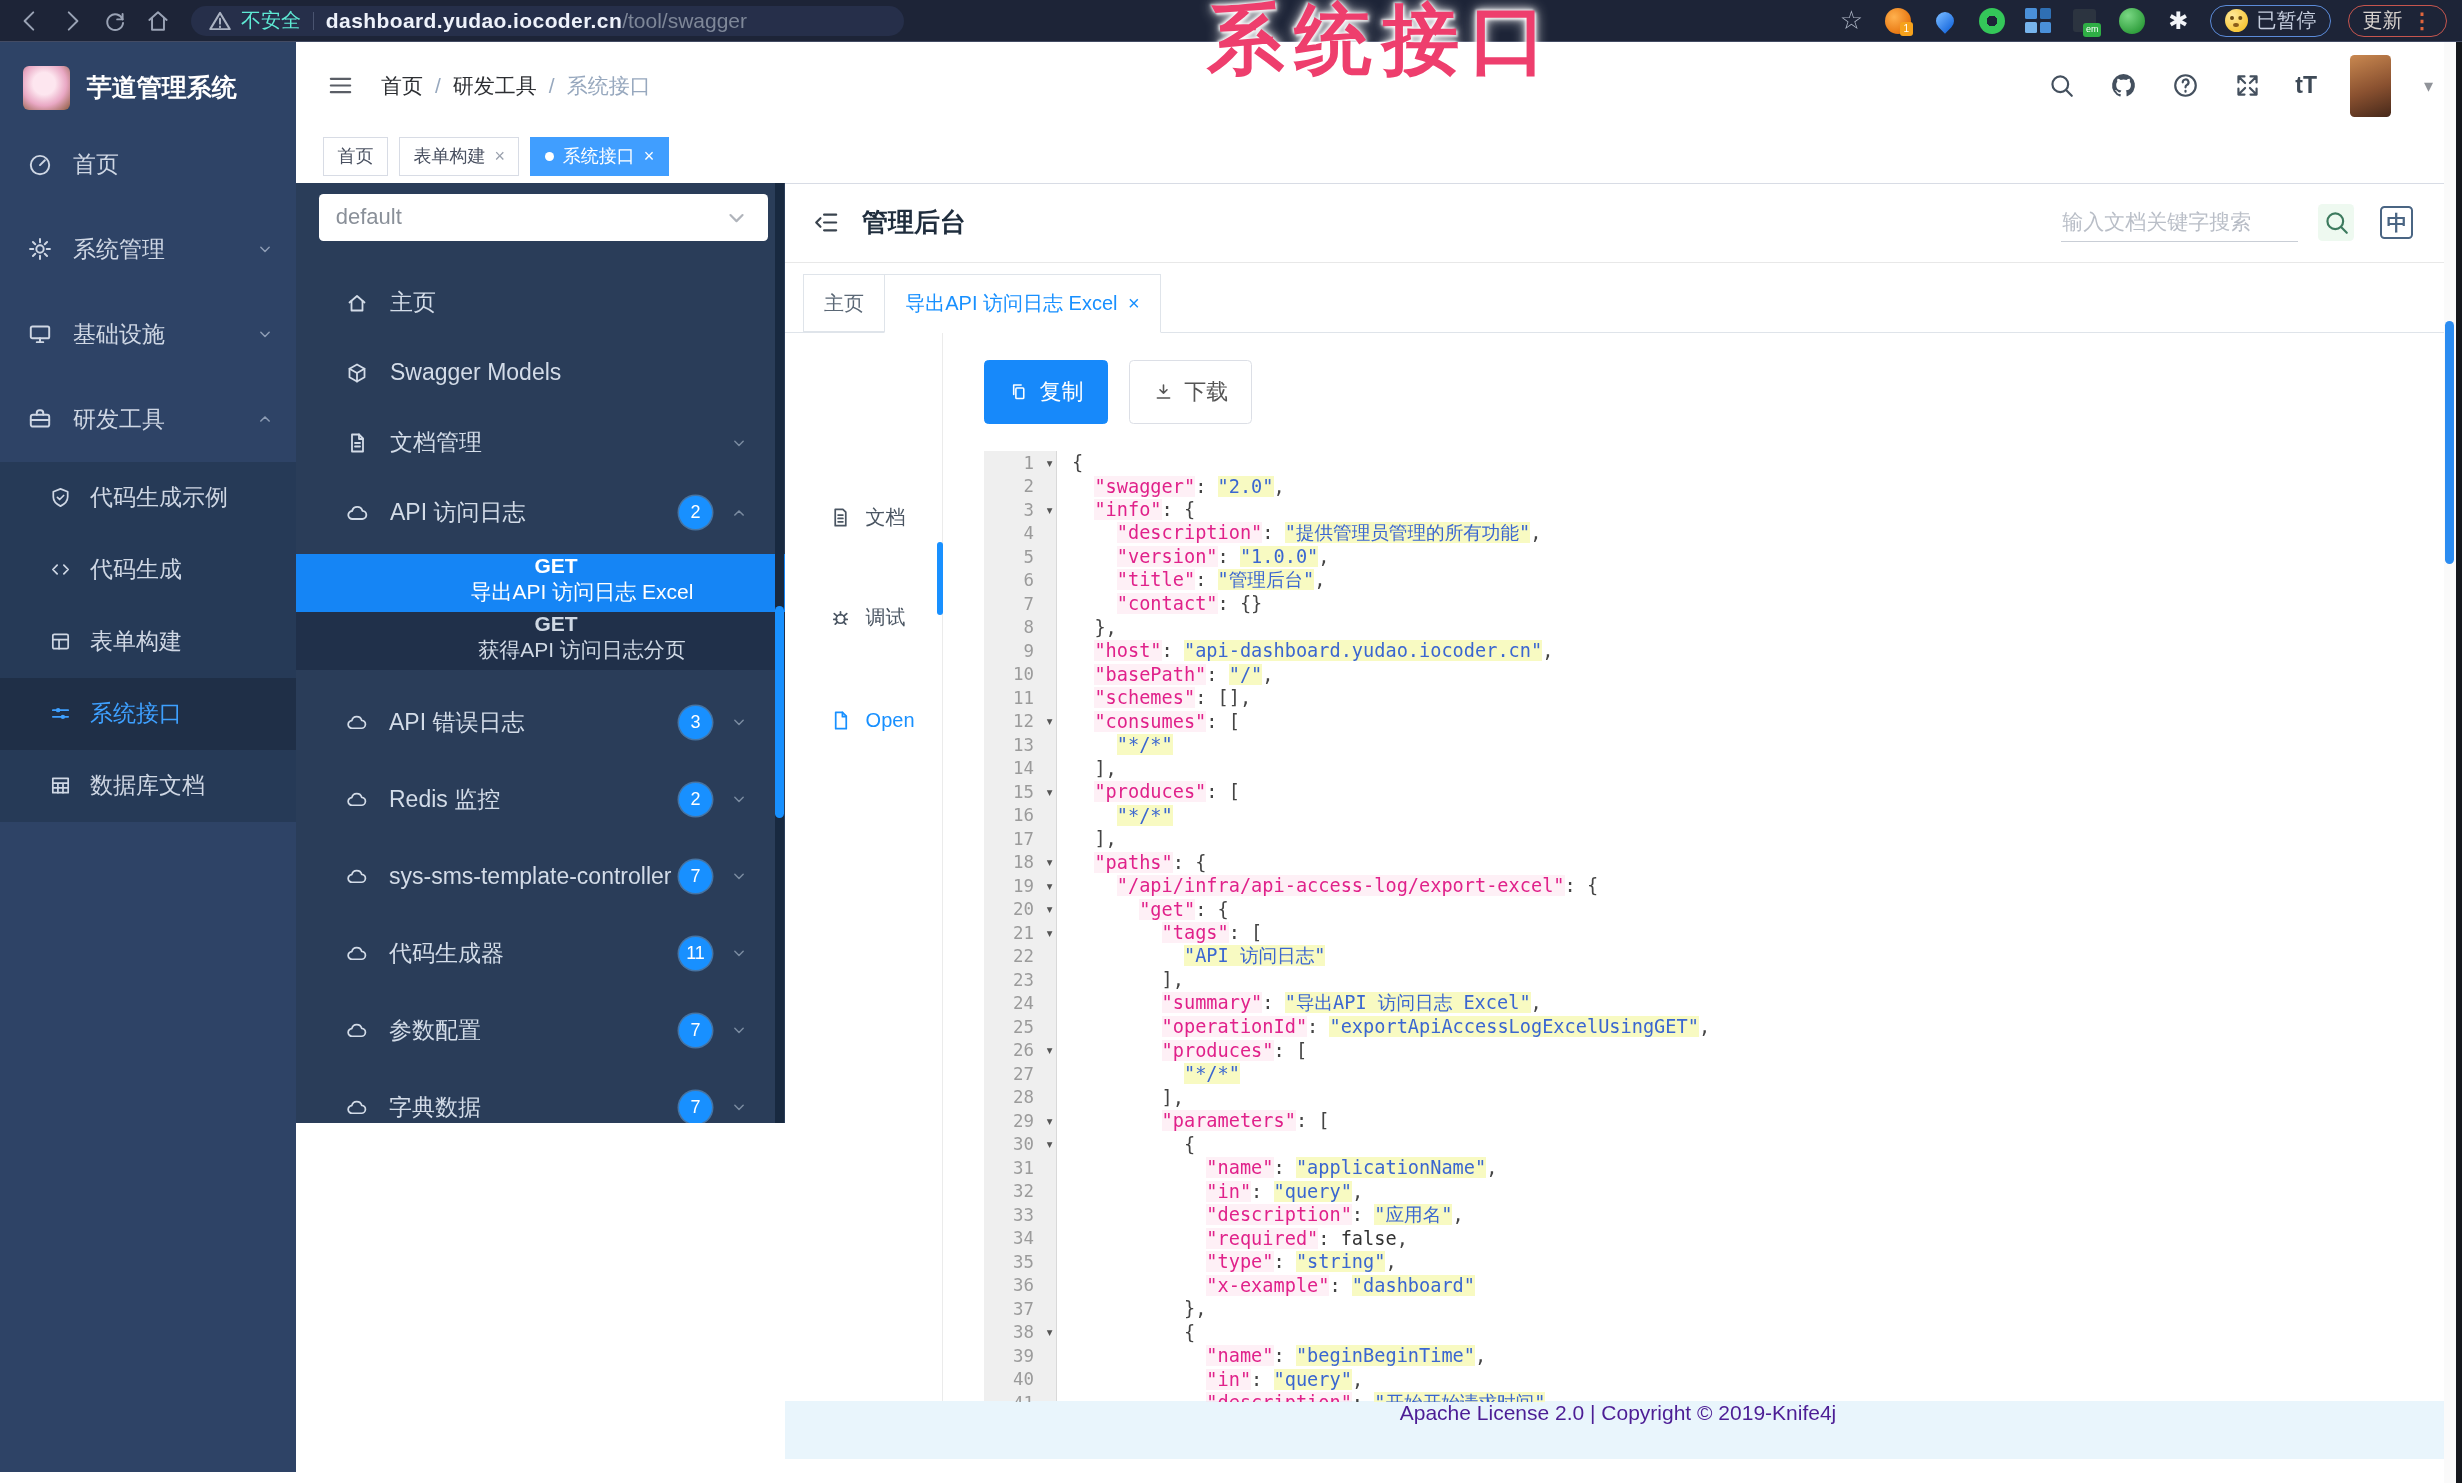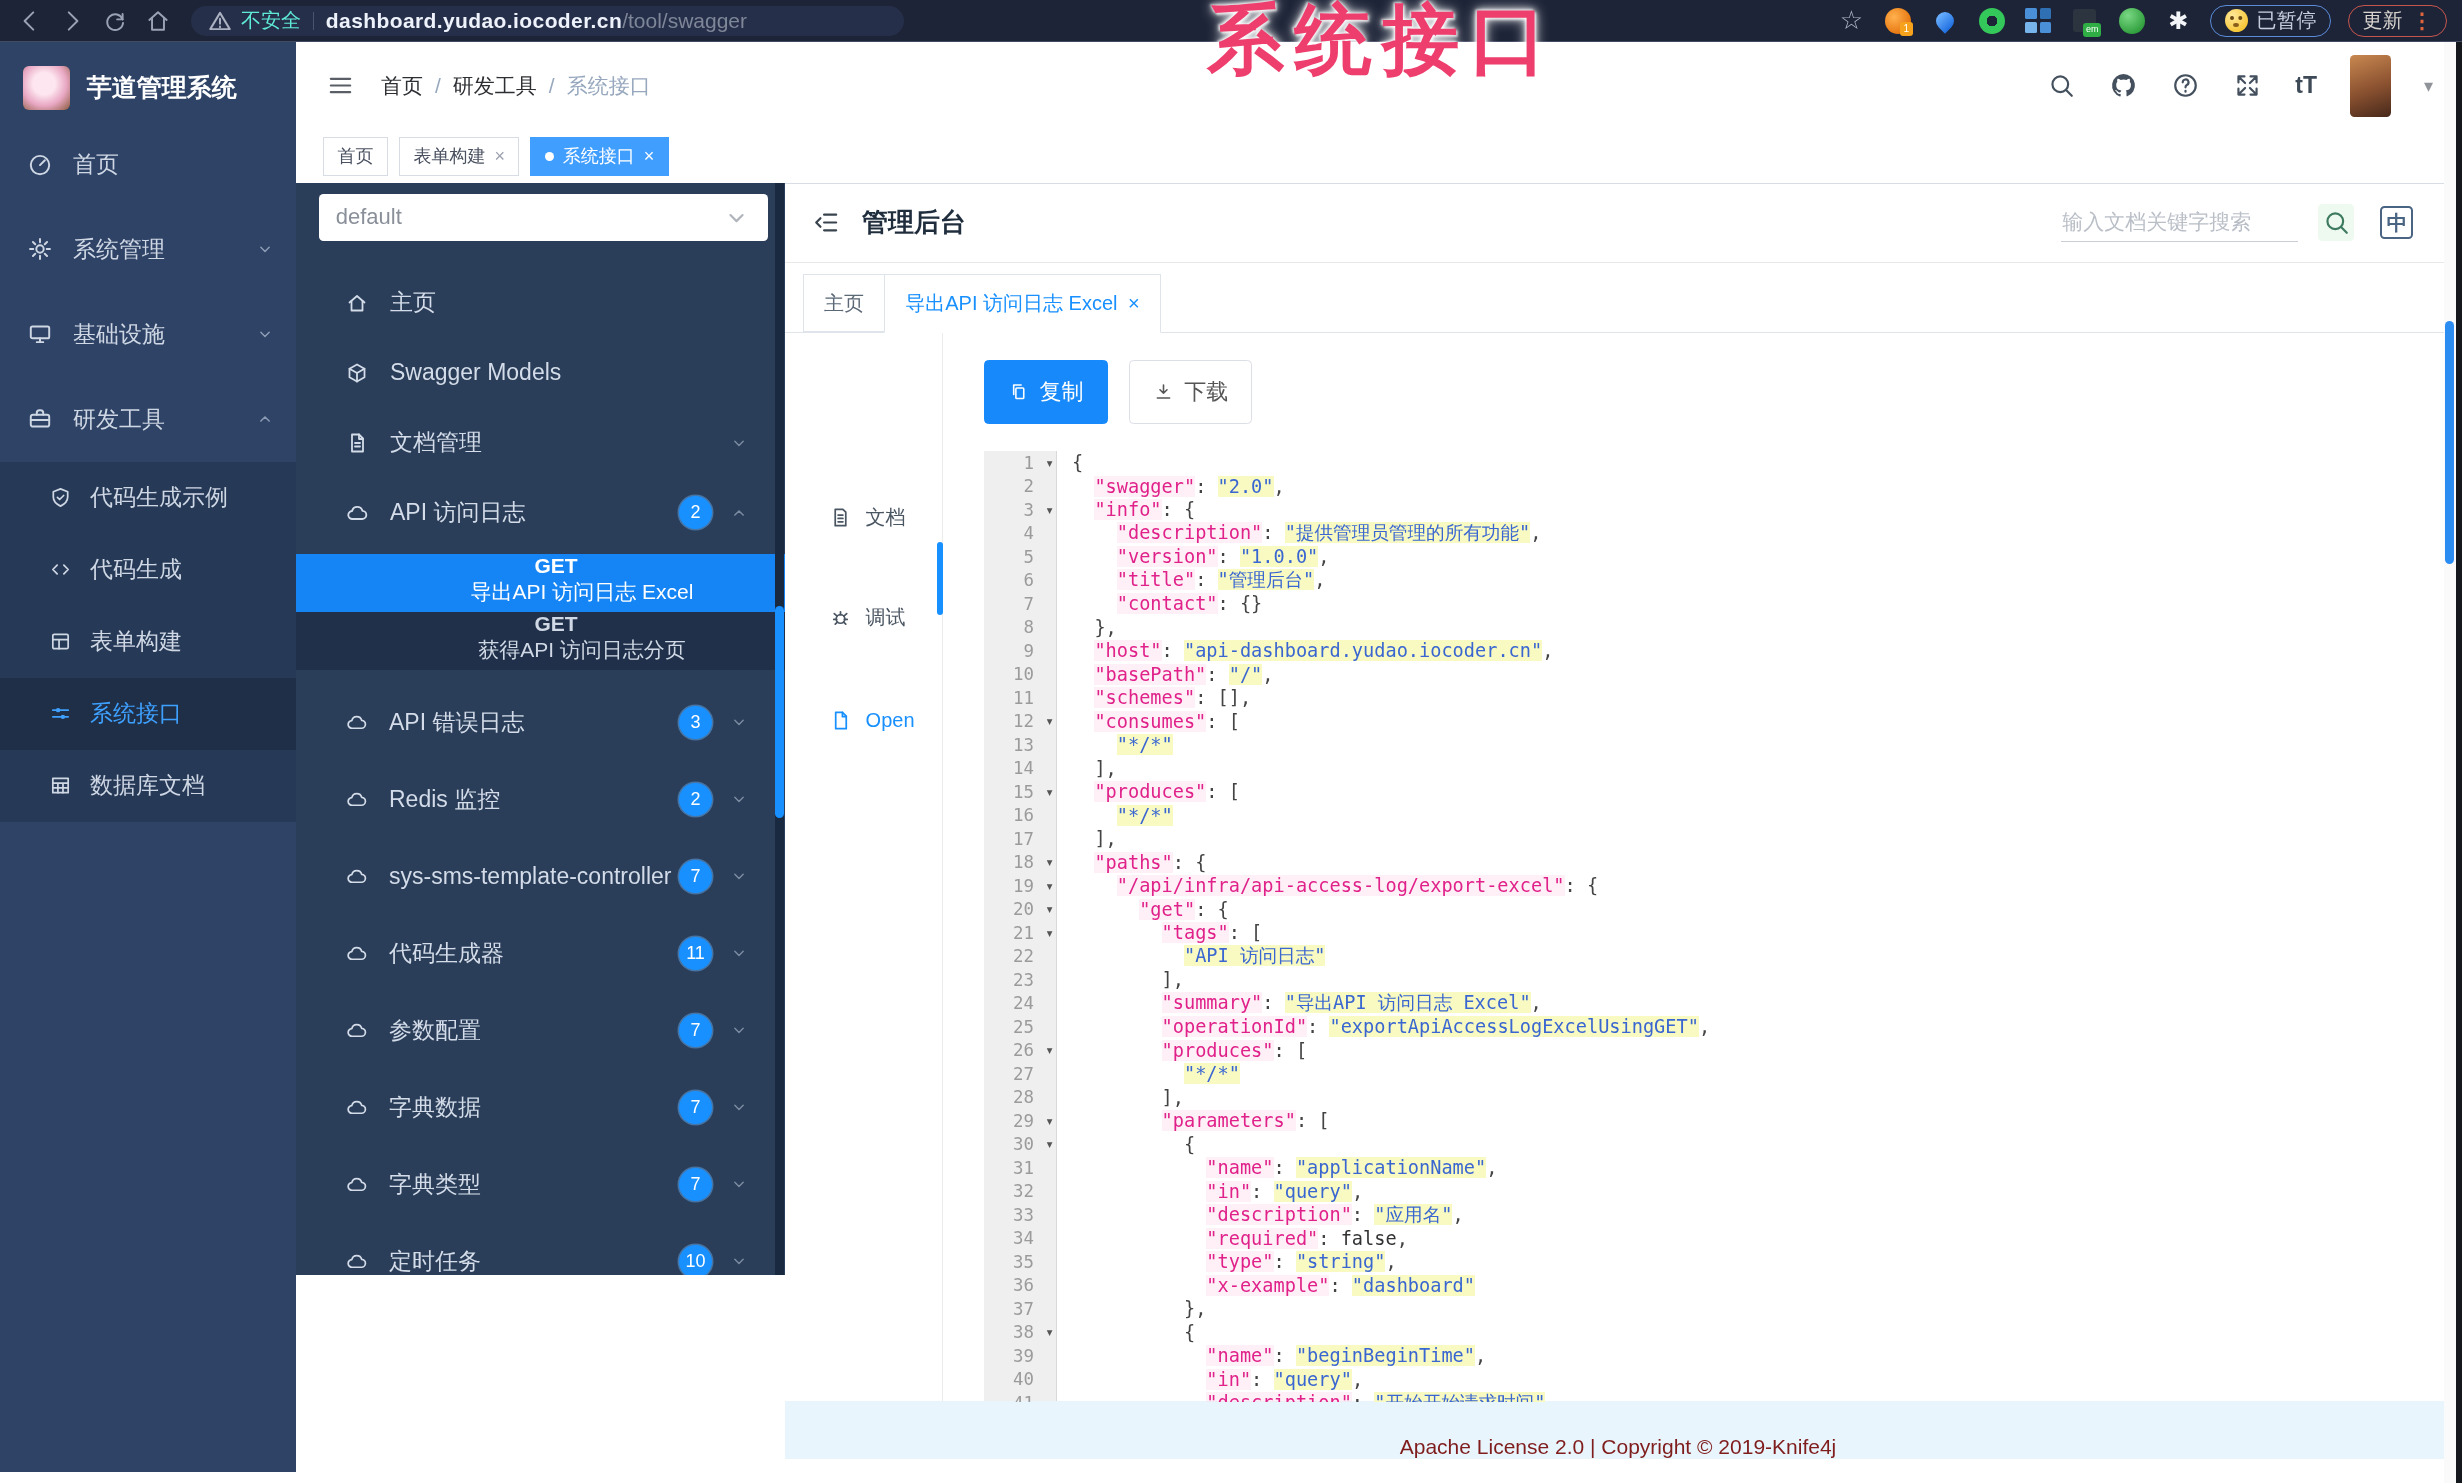--- a/index.html
+++ b/index.html
@@ -82,21 +82,21 @@
   #tagbar { position:absolute; left:296px; top:129px; width:2167px; height:55px; background:#fff;
     border-bottom:0.8px solid #d8dce5; display:flex; align-items:center; gap:10.6px; padding-left:27px; z-index:1; }
   .tag { height:39px; border:0.8px solid #d8dce5; background:#fff; color:#495060; font-size:18px;
     display:flex; align-items:center; gap:9px; padding:0 13.6px; cursor:pointer; }
   .tag .x { font-size:18px; color:#9aa1ad; }
   .tag.active { background:#409eff; border-color:#409eff; color:#fff; }
   .tag.active .dot { width:9px; height:9px; border-radius:50%; background:#fff; }
   .tag.active .x { color:#fff; }
 
   
-  #sw-sidebar { position:absolute; left:296px; top:183px; width:489px; height:1092px;
+  #sw-sidebar { position:absolute; left:296px; top:183px; width:489px; height:940px;
     background:#2a3d59; overflow:hidden; z-index:2; }
   .sw-select { margin:10.6px 17.4px 0 23px; height:47px; background:#fff; border-radius:4.5px;
     display:flex; align-items:center; padding:0 16.7px; color:#8a9099; font-size:22px; cursor:pointer; }
   .sw-select .chev { margin-left:auto; color:#b0b4bb; }
   .sw-list { margin-top:27px; }
   .sw-item { height:70px; display:flex; align-items:center; gap:21px; padding-left:49px;
     color:#d3dce8; font-size:23px; position:relative; cursor:pointer; }
   .sw-item .chev, .sw-group .chev { position:absolute; right:36px; color:#7a8ba0; }
   .badge { position:absolute; right:73px; min-width:33px; height:33px; border-radius:16.7px;
     background:#1890ff; color:#fff; font-size:18px; display:flex; align-items:center;
@@ -152,21 +152,21 @@
     color:#9b9b9b; font-size:17.4px; z-index:1; }
   .cl-fold { position:absolute; right:4.5px; top:50%; transform:translateY(-50%); font-size:11.4px; color:#555;
     font-family:"Liberation Sans", sans-serif; cursor:pointer; }
   .cl-c { padding-left:15px; font-size:18.6px; z-index:1; }
   .tk-k { color:#e0218a; background:rgba(253,215,232,.38); }
   .tk-s { color:#3a66d1; background:#f8fac2; }
   .tk-p { color:#444; }
   .tk-b { color:#333; }
 
   #kfooter { position:absolute; left:0; right:0; top:1218px; height:58px; background:#e9f5fc;
-    display:flex; align-items:flex-end; justify-content:center; color:#7f1d1d; font-size:21px; }
+    display:flex; align-items:flex-start; justify-content:center; color:#4c1d95; font-size:21px; }
 
   
   #win-scroll { position:absolute; right:6px; top:42px; bottom:0; width:12px; background:#fafafa; z-index:6; }
   #win-thumb { position:absolute; right:7.6px; top:321px; width:9px; height:243px; background:#2b8cf1;
     border-radius:4.5px; z-index:7; cursor:grab; }
   #win-edge { position:absolute; right:0; top:42px; bottom:0; width:6px; background:#14171c; z-index:8; }
   #bottom-strip { position:absolute; left:0; bottom:0; width:2462px; height:12px; background:#fff; z-index:4; }
 
   
   #annotation { position:absolute; left:1207px; top:-10.6px; z-index:20; font-size:77px; font-weight:bold;

